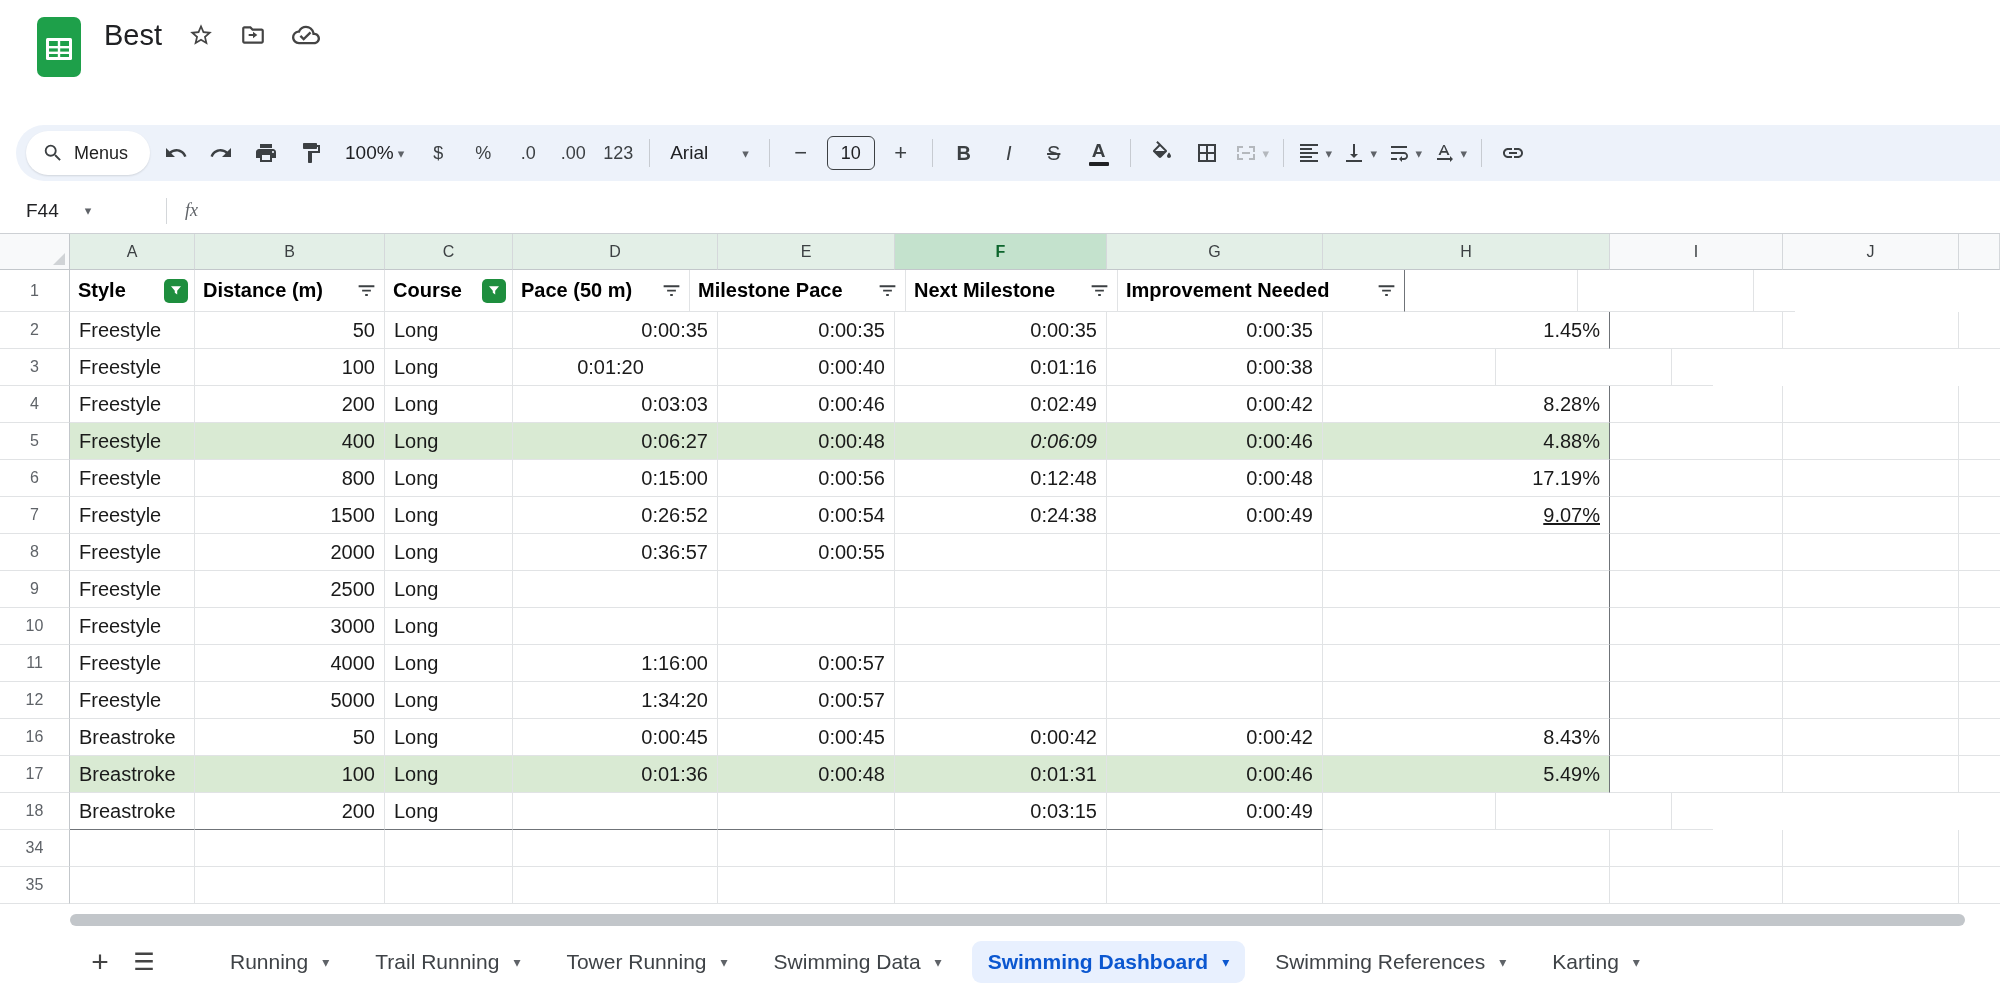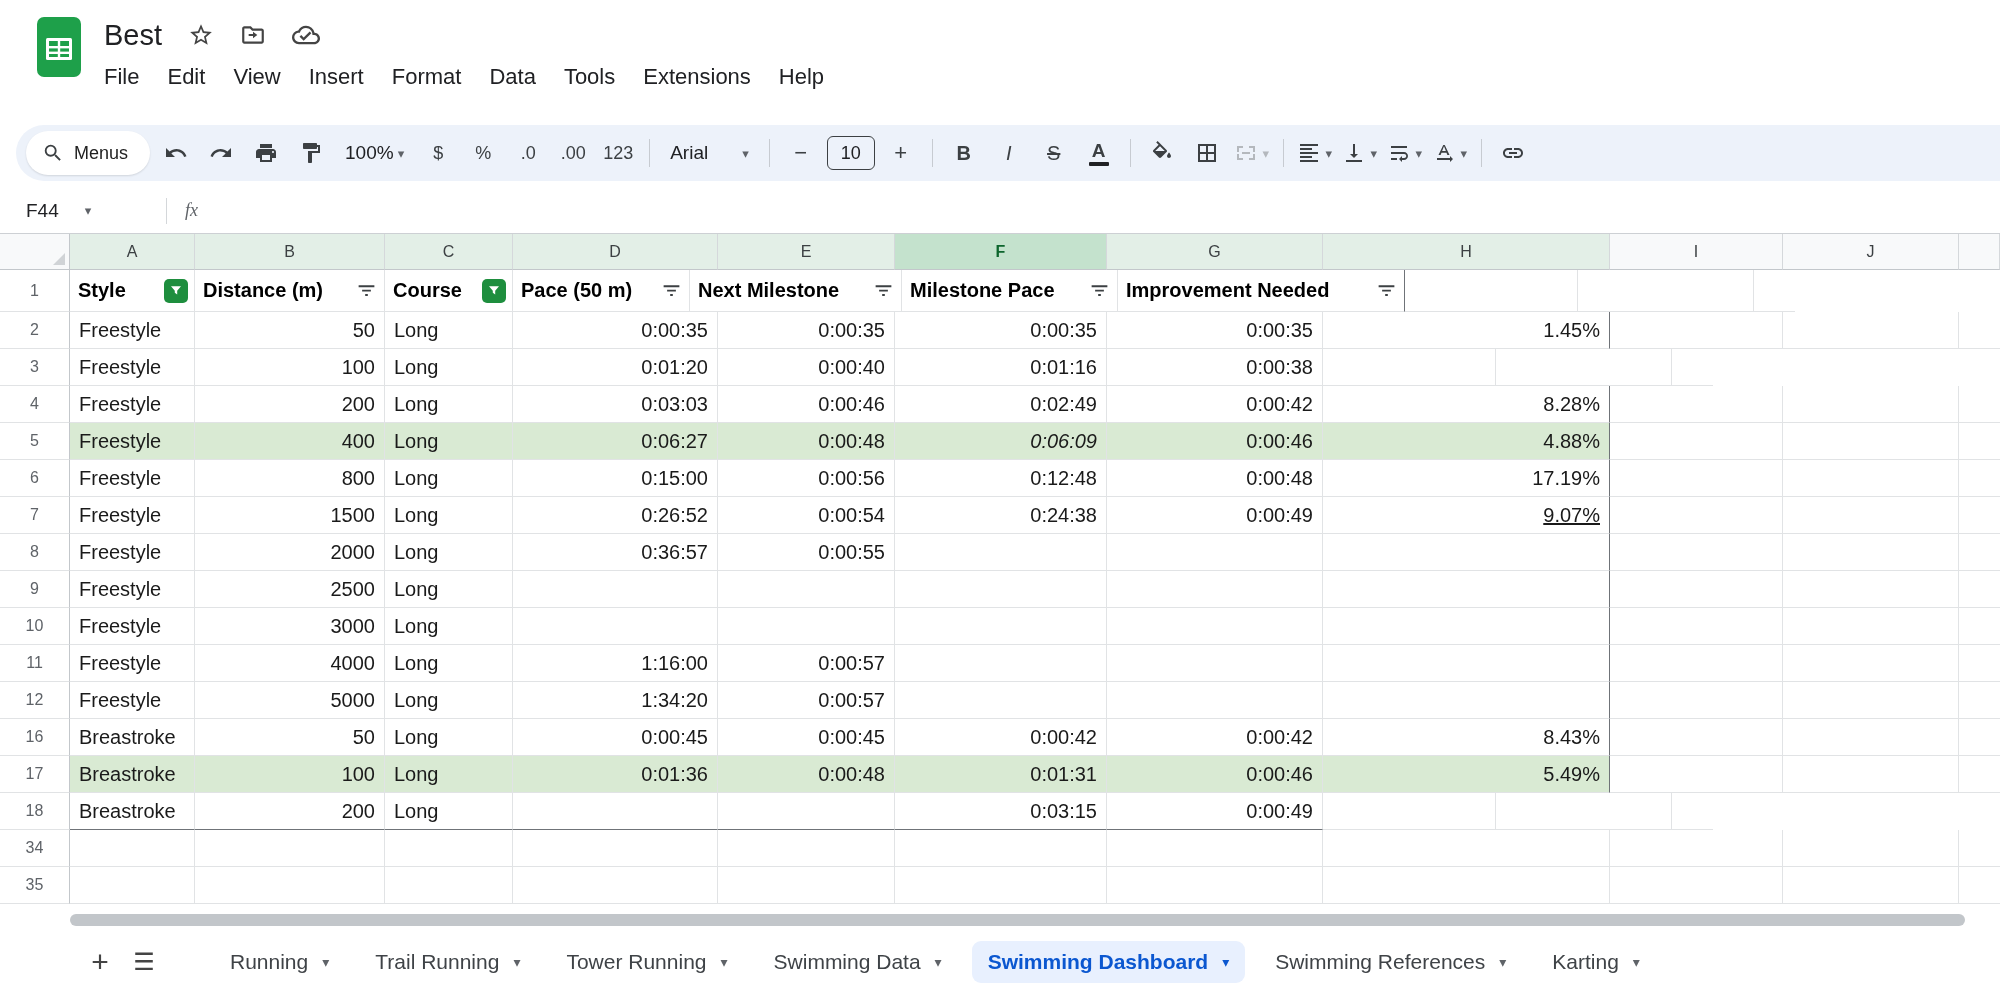--- a/index.html
+++ b/index.html
@@ -127,31 +127,20 @@
           <svg width="26" height="26" viewBox="0 0 24 24">
               <path fill="#444" d="M20 6h-8l-2-2H4c-1.1 0-2 .9-2 2v12c0 1.1.9 2 2 2h16c1.1 0 2-.9 2-2V8c0-1.1-.9-2-2-2zm0 12H4V6h5.17l2 2H20v10zm-8-3v-2H8v-2h4V9l4 3-4 3z"></path>
             </svg>
         </span>
         <span class="title-icon">
           <svg width="28" height="28" viewBox="0 0 24 24">
               <path fill="#444" d="M19.35 10.04A7.49 7.49 0 0 0 12 4C9.11 4 6.6 5.64 5.35 8.04A5.994 5.994 0 0 0 0 14c0 3.31 2.69 6 6 6h13c2.76 0 5-2.24 5-5 0-2.64-2.05-4.78-4.65-4.96zM19 18H6c-2.21 0-4-1.79-4-4s1.79-4 4-4h.71C7.37 7.69 9.48 6 12 6c3.04 0 5.5 2.46 5.5 5.5v.5H19c1.66 0 3 1.34 3 3s-1.34 3-3 3zm-9-1-3.5-3.5 1.41-1.41L10 14.17 15.18 9l1.41 1.41L10 17z"></path>
             </svg>
         </span>
       </div>
-      <nav class="menu-bar">
-          <span class="menu-item">File</span>
-          <span class="menu-item">Edit</span>
-          <span class="menu-item">View</span>
-          <span class="menu-item">Insert</span>
-          <span class="menu-item">Format</span>
-          <span class="menu-item">Data</span>
-          <span class="menu-item">Tools</span>
-          <span class="menu-item">Extensions</span>
-          <span class="menu-item">Help</span>
-        </nav>
     </div>
   </div>
 
   <div class="toolbar-wrap">
     <div class="toolbar">
       <div class="menus-pill">
         <span>
           <svg width="22" height="22" viewBox="0 0 24 24">
               <path fill="#3c4043" d="M15.5 14h-.79l-.28-.27A6.47 6.47 0 0 0 16 9.5 6.5 6.5 0 1 0 9.5 16c1.61 0 3.09-.59 4.23-1.57l.27.28v.79l5 4.99L20.49 19l-4.99-5zm-6 0C7.01 14 5 11.99 5 9.5S7.01 5 9.5 5 14 7.01 14 9.5 11.99 14 9.5 14z"></path>
             </svg>
@@ -309,30 +298,30 @@
             </span>
           </div>
           <div class="hdr-cell" style="width: 177px;">
             <span>Pace (50 m)</span>
             <span class="filter-outline">
               <svg width="21" height="21" viewBox="0 0 24 24">
                 <path fill="#3c4043" d="M3 6h18v2.2H3zM7 11h10v2.2H7zM10.5 16h3v2.2h-3z"></path>
               </svg>
             </span>
           </div>
-          <div class="hdr-cell" style="width: 212px;">
-            <span>Next Milestone</span>
+          <div class="hdr-cell" style="width: 216px;">
+            <span>Milestone Pace</span>
             <span class="filter-outline">
               <svg width="21" height="21" viewBox="0 0 24 24">
                 <path fill="#3c4043" d="M3 6h18v2.2H3zM7 11h10v2.2H7zM10.5 16h3v2.2h-3z"></path>
               </svg>
             </span>
           </div>
-          <div class="hdr-cell" style="width: 216px;">
-            <span>Milestone Pace</span>
+          <div class="hdr-cell" style="width: 212px;">
+            <span>Next Milestone</span>
             <span class="filter-outline">
               <svg width="21" height="21" viewBox="0 0 24 24">
                 <path fill="#3c4043" d="M3 6h18v2.2H3zM7 11h10v2.2H7zM10.5 16h3v2.2h-3z"></path>
               </svg>
             </span>
           </div>
           <div class="hdr-cell range-right" style="width: 287px;">
             <span>Improvement Needed</span>
             <span class="filter-outline">
               <svg width="21" height="21" viewBox="0 0 24 24">
@@ -356,21 +345,21 @@
           <div class="cell right range-right" style="width: 287px;">1.45%</div>
           <div class="cell left" style="width: 173px;"></div>
           <div class="cell left" style="width: 176px;"></div>
           <div class="cell" style="width: 41px; border-right: none;"></div>
         </div>
         <div class="grid-row data-row">
           <div class="gutter" style="width: 70px;">3</div>
           <div class="cell left" style="width: 125px;">Freestyle</div>
           <div class="cell right" style="width: 190px;">100</div>
           <div class="cell left" style="width: 128px;">Long</div>
-          <div class="cell right" style="width: 205px;">0:01:20</div>
+          <div class="cell right" style="width: 205px; text-align: center;">0:01:20</div>
           <div class="cell right" style="width: 177px;">0:00:40</div>
           <div class="cell right" style="width: 212px;">0:01:16</div>
           <div class="cell right" style="width: 216px;">0:00:38</div>
           <div class="cell left" style="width: 173px;"></div>
           <div class="cell left" style="width: 176px;"></div>
           <div class="cell" style="width: 41px; border-right: none;"></div>
         </div>
         <div class="grid-row data-row">
           <div class="gutter" style="width: 70px;">4</div>
           <div class="cell left" style="width: 125px;">Freestyle</div>

